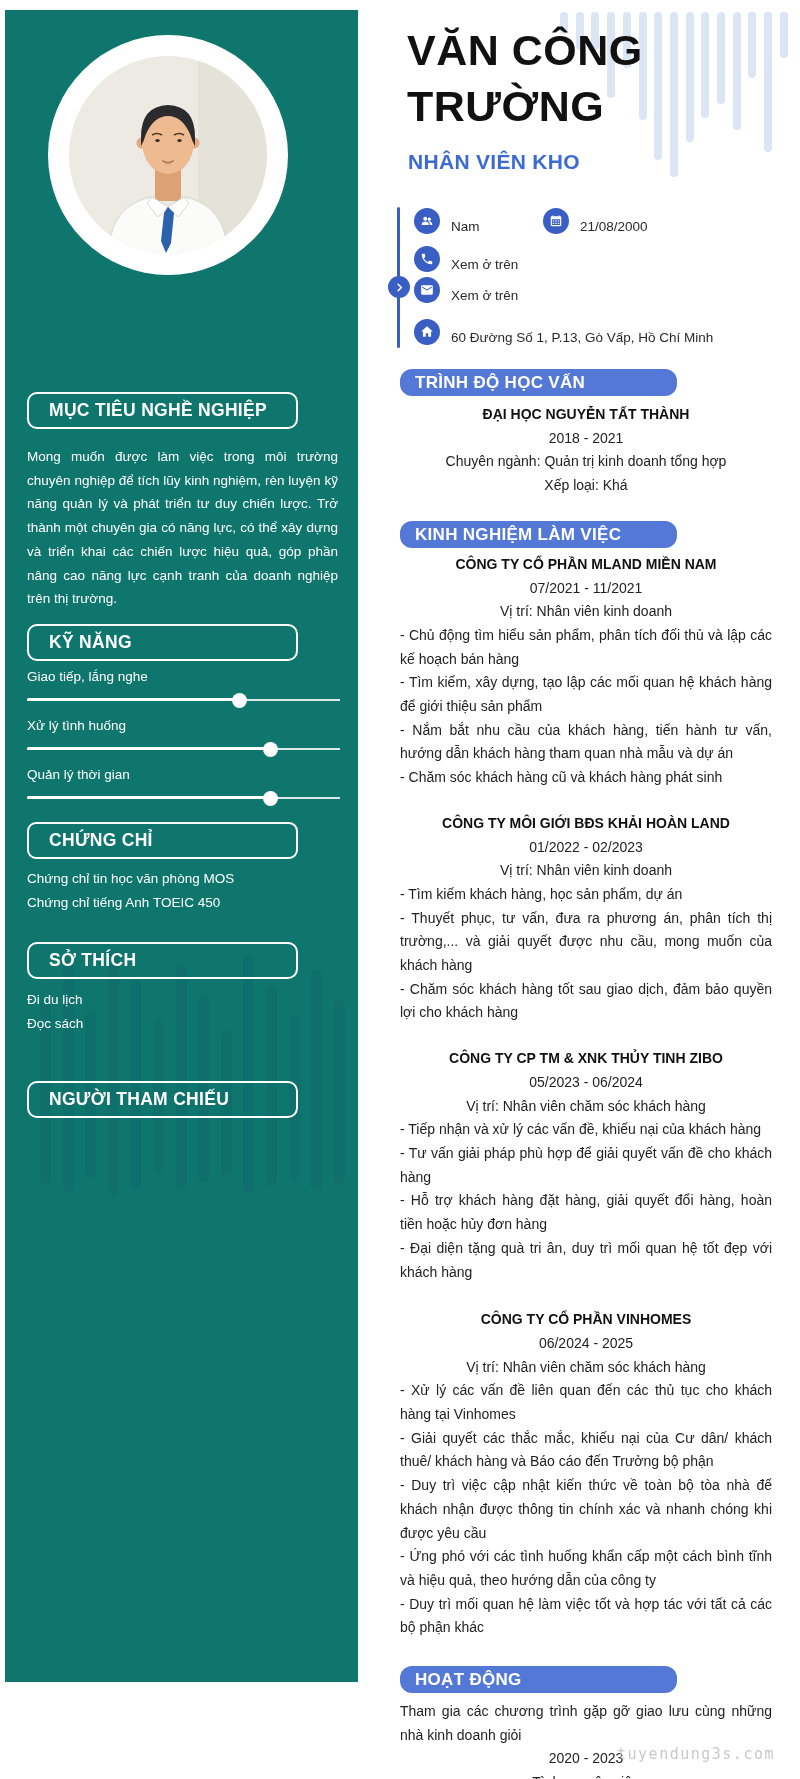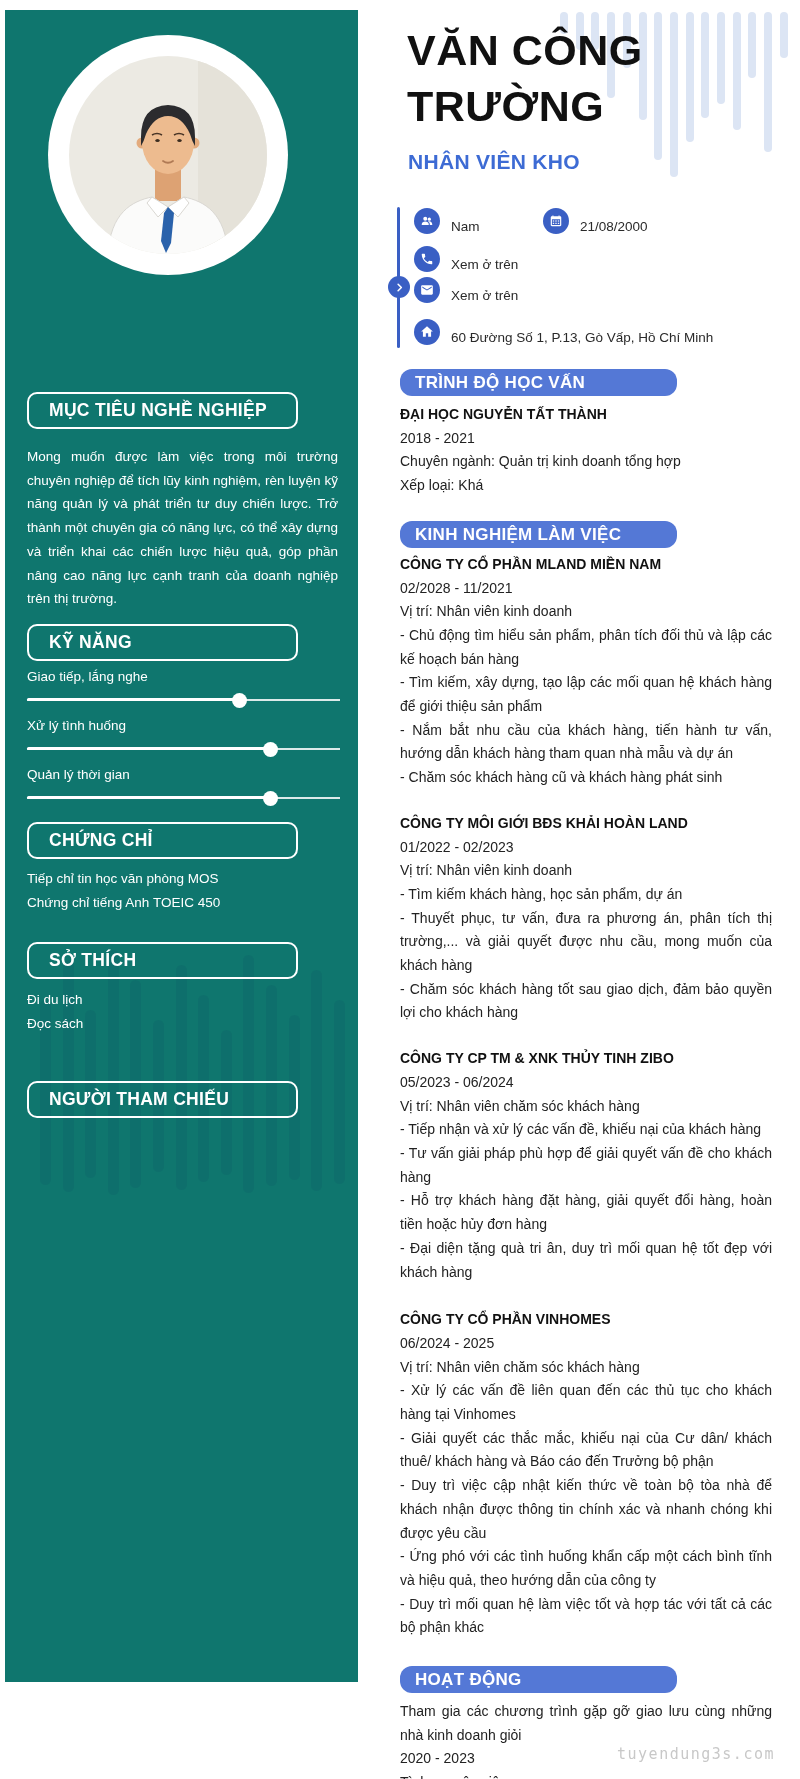--- a/index.html
+++ b/index.html
@@ -43,21 +43,21 @@
              display:flex;align-items:center;justify-content:center;}
   .info-icon svg{width:14px;height:14px;display:block;}
   .info-text{margin-left:11px;font-size:13.5px;color:#2a2a2a;white-space:nowrap;}
   .pill{box-sizing:border-box;width:277px;height:27px;line-height:27px;background:#5478d6;
         color:#fff;font-size:17px;font-weight:bold;border-radius:12px;padding-left:15px;
         letter-spacing:.3px;}
   .pill.edu{margin-top:18px;}
   .pill.exp{margin-top:23px;}
   .pill.act{margin-top:26px;}
   .b{font-weight:bold;color:#111;}
-  .t{font-size:14px;line-height:23.7px;}
+  .t{font-size:14px;line-height:23.7px;text-align:center;}
   .jst{text-align:justify;}
   .edu-block{margin-top:7px;}
   .job{margin-top:22px;}
   .job.first{margin-top:5px;}
   .job.gap24{margin-top:24px;}
   .act-block{margin-top:7px;}
   .watermark{position:absolute;right:25px;top:1745px;font-family:"DejaVu Sans Mono",monospace;
              font-size:15px;color:#c8c8c8;letter-spacing:1.5px;z-index:2;}
 </style>
 </head>
@@ -139,25 +139,25 @@
         <div class="skill">
           <div class="sk-label">Quản lý thời gian</div>
           <div class="sk-slider">
             <div class="sk-track"></div>
             <div class="sk-fill" style="width: 78%;"></div>
             <div class="sk-dot" style="left: 78%;"></div>
           </div>
         </div>
       </div>
 
-      <div class="side-box" style="margin-top:16px;">
+      <div class="side-box" style="margin-top:16px;border-radius:9px;">
         <span>CHỨNG CHỈ</span>
       </div>
       <div style="margin-top:8px;">
-        <div class="side-line">Tiếp chỉ tin học văn phòng MOS</div>
+        <div class="side-line">Chứng chỉ tin học văn phòng MOS</div>
         <div class="side-line">Chứng chỉ tiếng Anh TOEIC 450</div>
       </div>
 
       <div class="side-box" style="margin-top:28px;">
         <span>SỞ THÍCH</span>
       </div>
       <div style="margin-top:9px;">
         <div class="side-line">Đi du lịch</div>
         <div class="side-line">Đọc sách</div>
       </div>
@@ -260,21 +260,21 @@
       <div class="t">Chuyên ngành: Quản trị kinh doanh tổng hợp</div>
       <div class="t">Xếp loại: Khá</div>
     </div>
 
     <div class="pill exp">
       <span>KINH NGHIỆM LÀM VIỆC</span>
     </div>
 
     <div class="job first">
       <div class="t b">CÔNG TY CỔ PHẦN MLAND MIỀN NAM</div>
-      <div class="t">02/2028 - 11/2021</div>
+      <div class="t">07/2021 - 11/2021</div>
       <div class="t">Vị trí: Nhân viên kinh doanh</div>
       <div class="t jst">- Chủ động tìm hiểu sản phẩm, phân tích đối thủ và lập các kế hoạch bán hàng</div>
       <div class="t jst">- Tìm kiếm, xây dựng, tạo lập các mối quan hệ khách hàng để giới thiệu sản phẩm</div>
       <div class="t jst">- Nắm bắt nhu cầu của khách hàng, tiến hành tư vấn, hướng dẫn khách hàng tham quan nhà mẫu và dự án</div>
       <div class="t jst">- Chăm sóc khách hàng cũ và khách hàng phát sinh</div>
     </div>
 
     <div class="job">
       <div class="t b">CÔNG TY MÔI GIỚI BĐS KHẢI HOÀN LAND</div>
       <div class="t">01/2022 - 02/2023</div>

